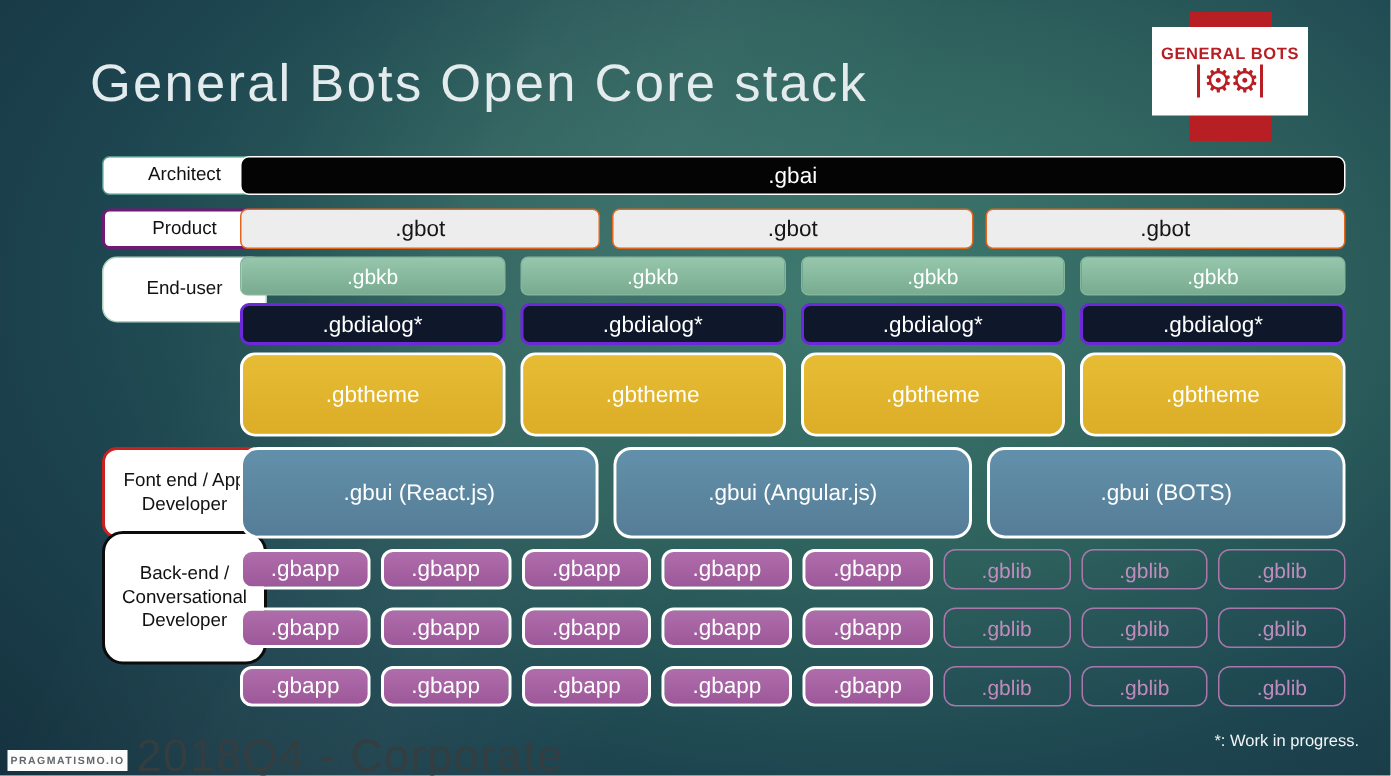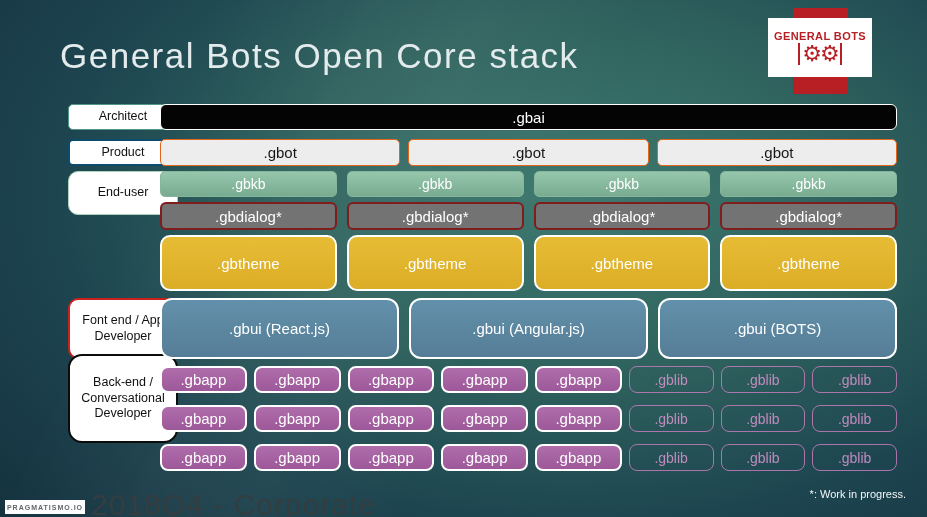--- a/index.html
+++ b/index.html
@@ -29,40 +29,40 @@
   .brand-gears .tick{width:2px;height:22px;background:#b71f24;}
   .brand-gears .gears{font-size:22px;line-height:22px;letter-spacing:-2px;}
 
   
   .role{
     position:absolute;left:42px;width:110px;background:#ffffff;color:#111;
     display:flex;align-items:center;justify-content:center;text-align:center;
     font-size:12.5px;line-height:1.25;box-sizing:border-box;padding:2px 6px;margin-left:26px;
   }
   .role-architect{top:104px;height:26px;border:1.5px solid #53968a;border-radius:5px;}
-  .role-product{top:139px;height:27px;border:2px solid #0c4a6e;border-radius:5px;}
+  .role-product{top:139px;height:27px;border:2px solid #701a75;border-radius:5px;}
   .role-enduser{top:171px;height:44px;border:1.5px solid #aed3bc;border-radius:10px;}
   .role-cssps{top:235px;height:56px;border:1.5px solid #c878be;border-radius:10px;}
   .role-frontend{top:298px;height:61px;border:2px solid #c9211e;border-radius:10px;}
   .role-backend{top:354px;height:89px;border:2px solid #0c0c0c;border-radius:14px;}
 
   
   .row{position:absolute;left:160px;width:737px;display:flex;}
   .cell{
     flex:1;display:flex;align-items:center;justify-content:center;
     box-sizing:border-box;color:#fff;font-size:15px;
   }
   .row-gbai{top:104px;height:26px;}
   .row-gbai .cell{background:#040404;border:1.5px solid #ffffff;border-radius:6px;}
   .row-gbot{top:139px;height:27px;gap:8px;}
   .row-gbot .cell{background:#ededed;border:1.5px solid #e0671c;border-radius:5px;color:#161616;}
   .row-gbkb{top:171px;height:26px;gap:10px;}
   .row-gbkb .cell{background:linear-gradient(#96c7ac,#78ab90);border:1px solid #85b69b;border-radius:5px;font-size:14px;}
   .row-gbdialog{top:202px;height:28px;gap:10px;}
-  .row-gbdialog .cell{background:#737373;border:2px solid #7f1d1d;border-radius:6px;}
+  .row-gbdialog .cell{background:#0f172a;border:2px solid #6d28d9;border-radius:6px;}
   .row-gbtheme{top:235px;height:56px;gap:10px;}
   .row-gbtheme .cell{background:linear-gradient(#e7bc35,#dcad27);border:2px solid #ffffff;border-radius:10px;}
   .row-gbui{top:298px;height:61px;gap:10px;}
   .row-gbui .cell{background:linear-gradient(#6290aa,#567d97);border:2px solid #ffffff;border-radius:12px;}
   .row-apps{height:27px;gap:7px;}
   .row-apps1{top:366px;}
   .row-apps2{top:405px;}
   .row-apps3{top:444px;}
   .cell-gbapp{background:linear-gradient(#b06dac,#9c5898);border:2px solid #ffffff;border-radius:8px;}
   .cell-gblib{background:transparent;border:1.5px solid rgba(186,122,181,0.9);border-radius:8px;color:rgba(200,142,195,0.95);font-size:14px;}

